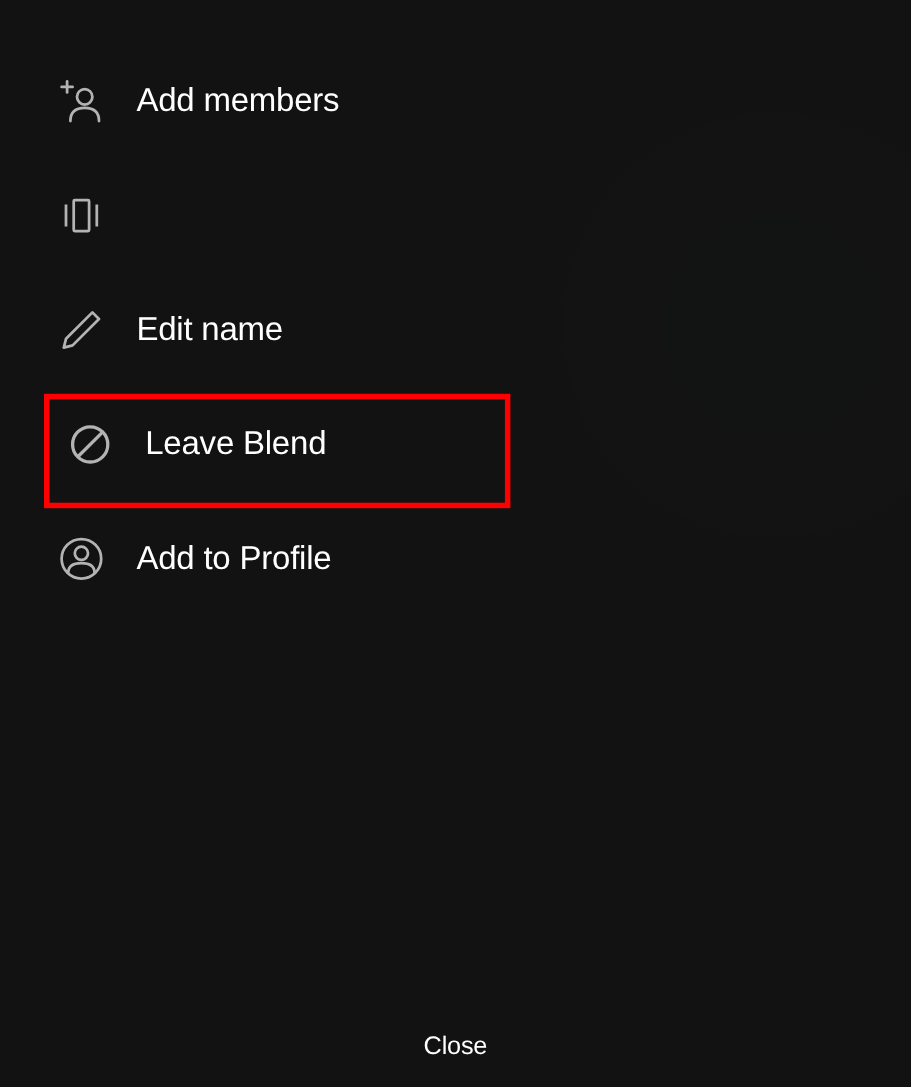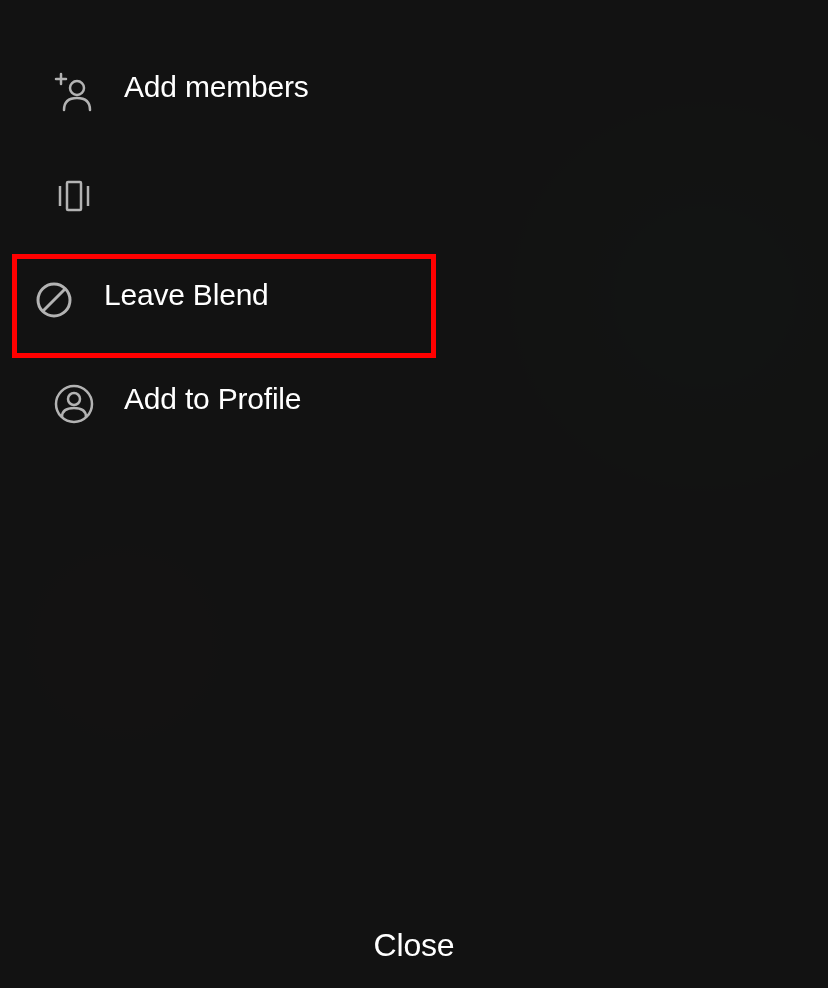--- a/index.html
+++ b/index.html
@@ -39,27 +39,29 @@
       flex-direction: column;
     }
     
     .menu-list {
       flex: 1;
       padding-top: 40px;
     }
     
     .menu-item {
       display: flex;
+      align-items: center;
       padding: 30px 0 30px 52px;
       cursor: pointer;
       position: relative;
     }
     
     .menu-item.highlighted {
       padding-left: 32px;
+      margin-left: 28px;
     }
     
     .highlight-box {
       position: absolute;
       left: 12px;
       top: 6px;
       width: 424px;
       height: 104px;
       border: 5px solid #ff0000;
       pointer-events: none;
@@ -79,21 +81,21 @@
       font-size: 30px;
       font-weight: 500;
       margin-left: 28px;
       letter-spacing: -0.2px;
     }
     
     .close-button {
       text-align: center;
       padding: 26px 0 24px 0;
       color: #ffffff;
-      font-size: 32px;
+      font-size: 23px;
       font-weight: 500;
       cursor: pointer;
       letter-spacing: -0.2px;
     }
     
     svg {
       display: block;
     }
   </style>
 </head>
@@ -126,20 +128,30 @@
         <svg width="44" height="44" viewBox="0 0 44 44">
           <g fill="none" stroke="#b3b3b3" stroke-width="2.5">
             <rect x="15" y="8" width="14" height="28" rx="1"></rect>
             <line x1="8" y1="12" x2="8" y2="32"></line>
             <line x1="36" y1="12" x2="36" y2="32"></line>
           </g>
         </svg>
       </span>
     </div>
 
+    <div class="menu-item">
+      <span class="icon-wrapper">
+        <svg width="44" height="44" viewBox="0 0 44 44">
+          <g fill="none" stroke="#b3b3b3" stroke-width="2.5" stroke-linecap="round" stroke-linejoin="round">
+            <path d="M 32 6 L 38 12 L 14 36 L 6 38 L 8 30 Z"></path>
+          </g>
+        </svg>
+      </span>
+      <span class="menu-label">Edit name</span>
+    </div>
 
     <div class="menu-item highlighted">
       <div class="highlight-box"></div>
       <span class="icon-wrapper">
         <svg width="44" height="44" viewBox="0 0 44 44">
           <g fill="none" stroke="#b3b3b3" stroke-width="3">
             <circle cx="22" cy="22" r="16"></circle>
             <line x1="11" y1="33" x2="33" y2="11"></line>
           </g>
         </svg>

